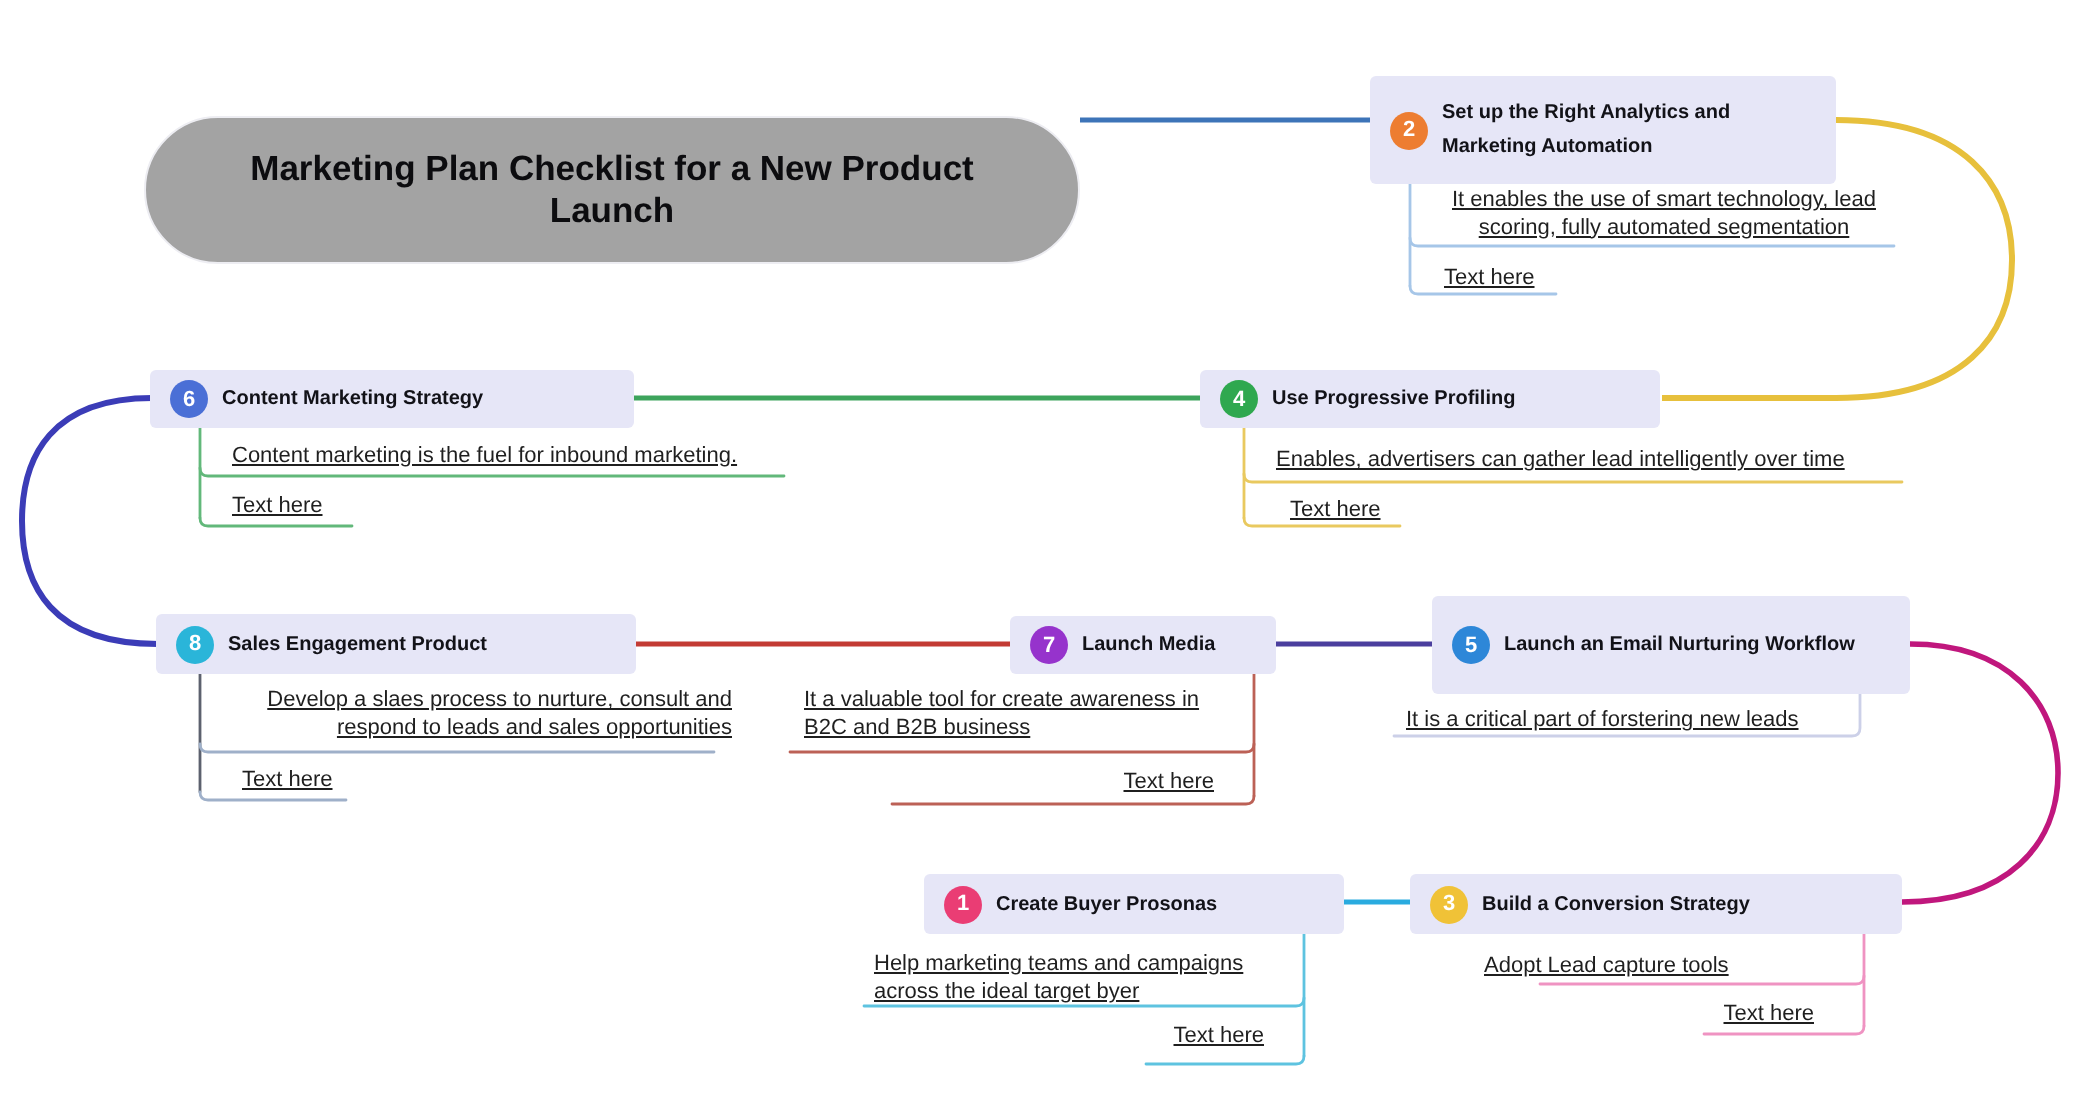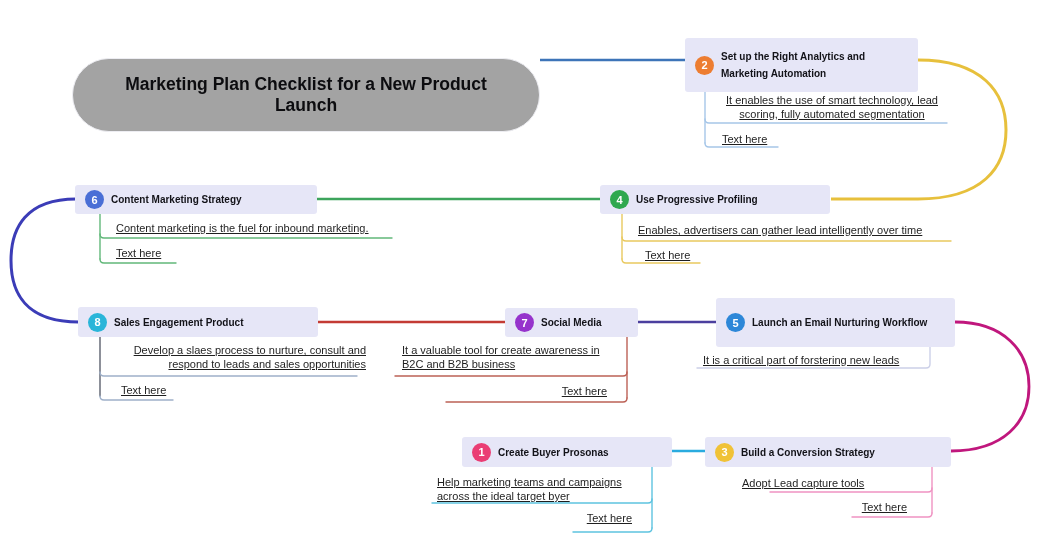--- a/index.html
+++ b/index.html
@@ -109,21 +109,21 @@
 
   <div class="node" style="left:78px;top:307px;width:240px;height:30px;">
     <span class="badge" style="background: rgb(42, 181, 217);">8</span>
     <span class="node-label">Sales Engagement Product</span>
   </div>
   <div class="sub" style="left:121px;top:343px;width:245px;text-align:right;">Develop a slaes process to nurture, consult and respond to leads and sales opportunities</div>
   <div class="sub" style="left:121px;top:383px;">Text here</div>
 
   <div class="node" style="left:505px;top:308px;width:133px;height:29px;">
     <span class="badge" style="background: rgb(150, 51, 204);">7</span>
-    <span class="node-label">Social Media</span>
+    <span class="node-label">Launch Media</span>
   </div>
   <div class="sub" style="left:402px;top:343px;width:205px;">It a valuable tool for create awareness in B2C and B2B business</div>
   <div class="sub" style="left:510px;top:384px;width:97px;text-align:right;">Text here</div>
 
   <div class="node" style="left:716px;top:298px;width:239px;height:49px;">
     <span class="badge" style="background: rgb(45, 135, 216);">5</span>
     <span class="node-label">Launch an Email Nurturing Workflow</span>
   </div>
   <div class="sub nowrap" style="left:703px;top:353px;">It is a critical part of forstering new leads</div>
 

